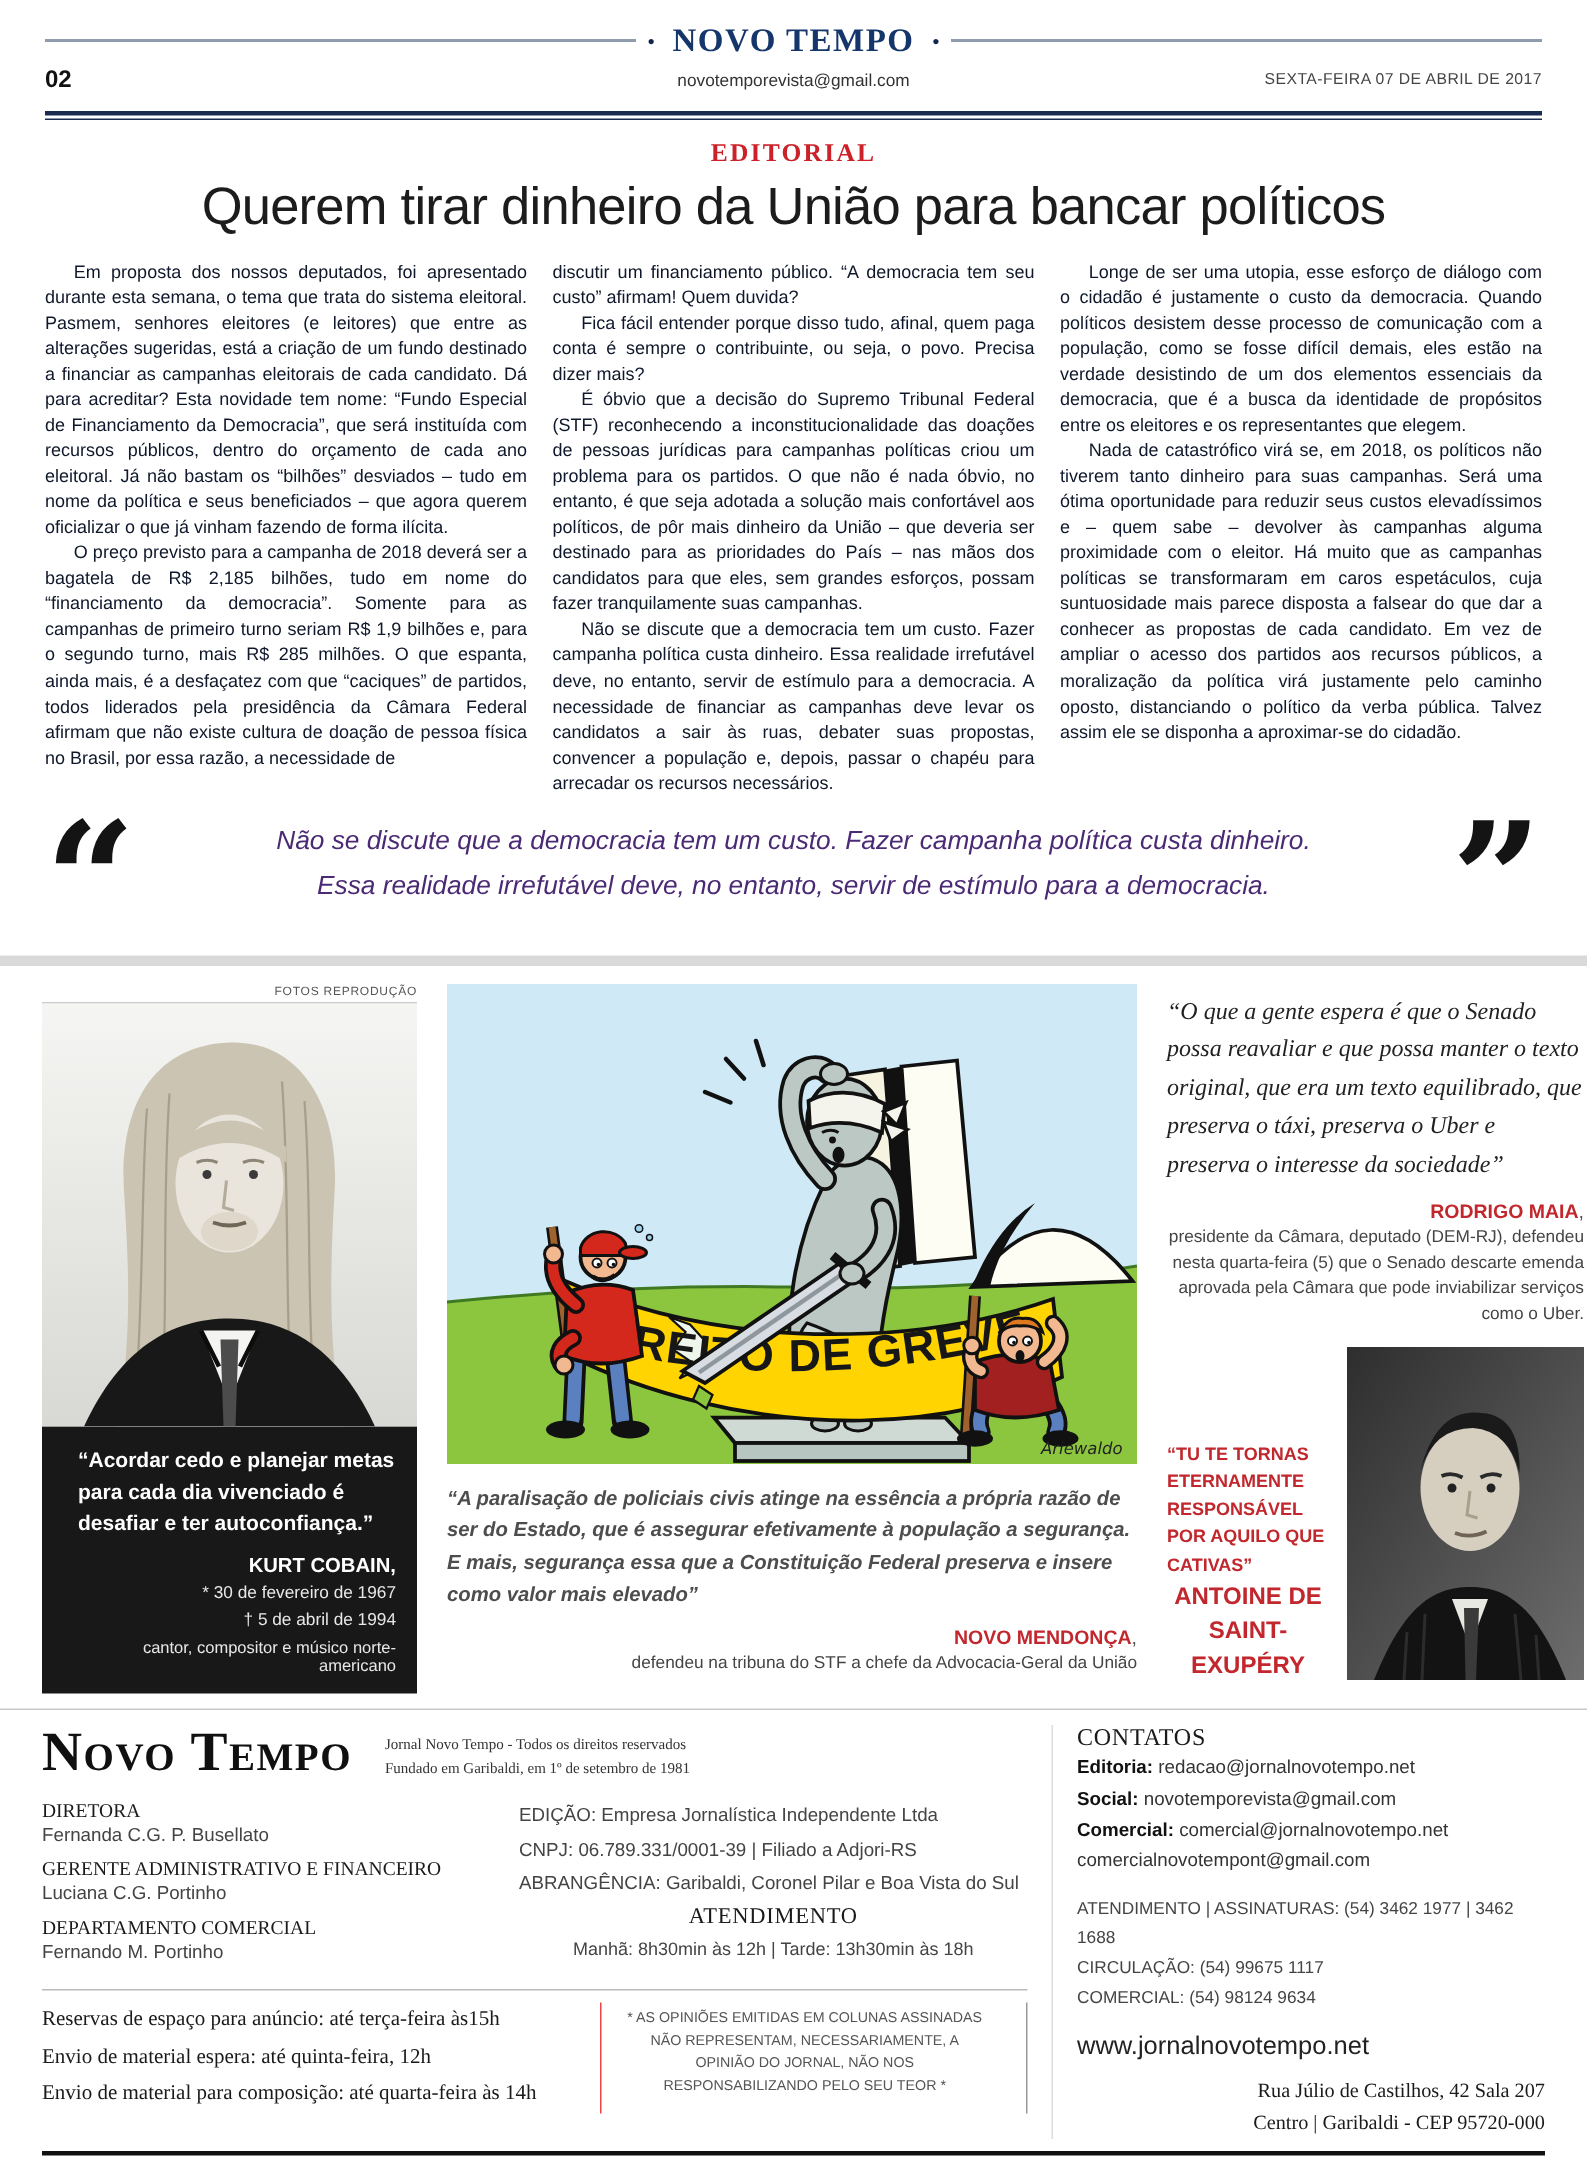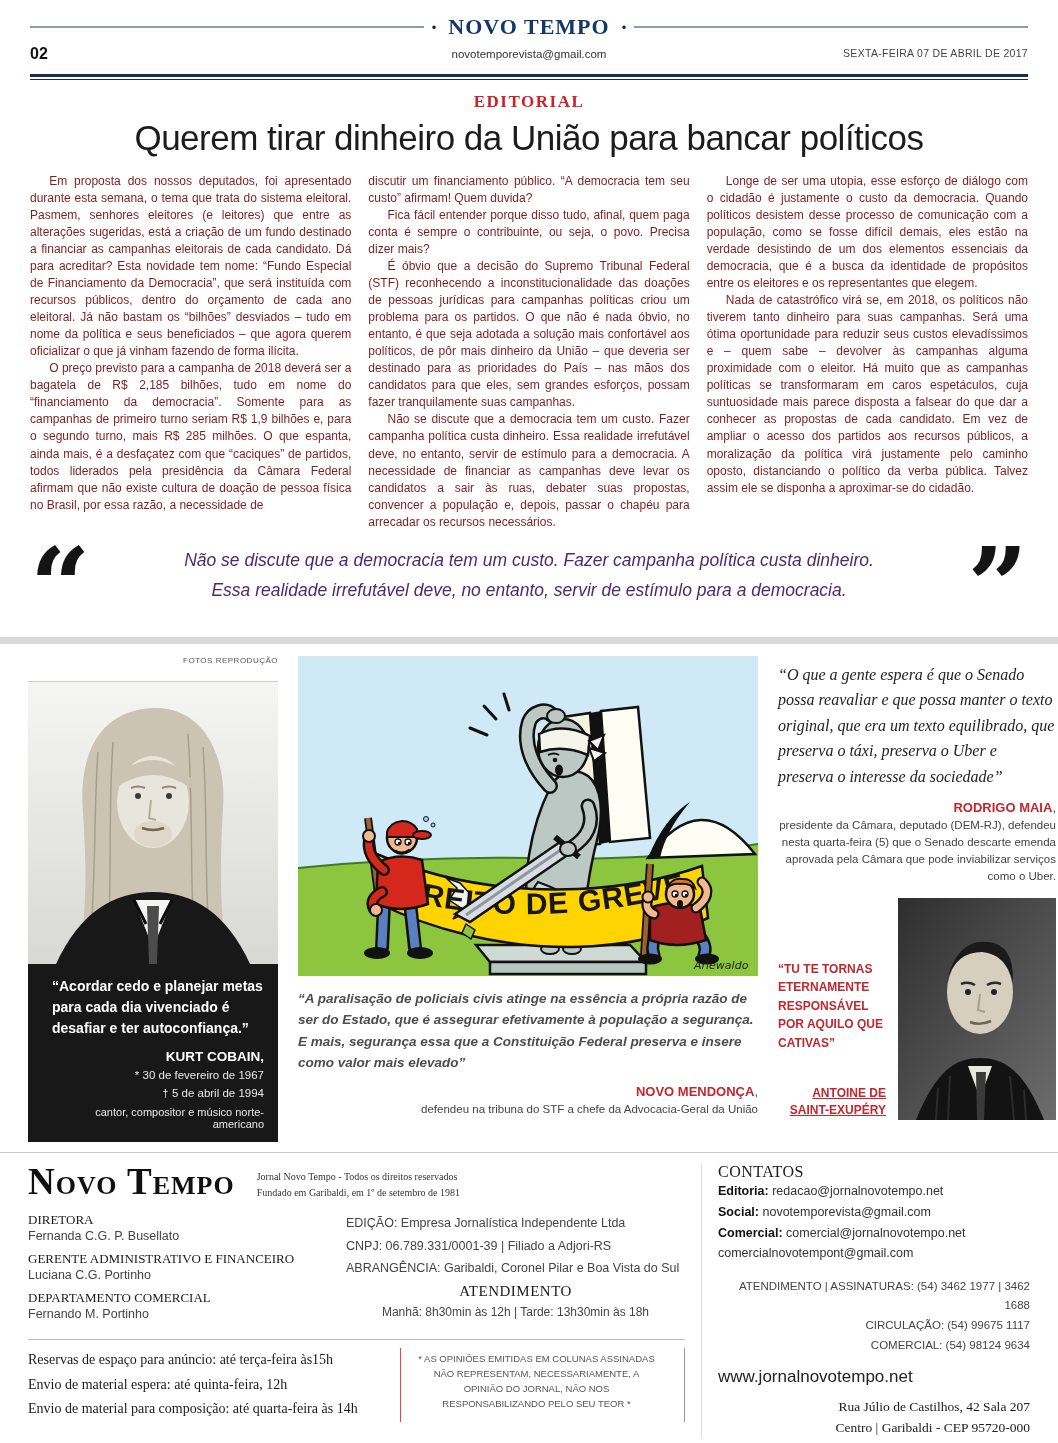--- a/index.html
+++ b/index.html
@@ -17,54 +17,54 @@
   .hdr-email { position:absolute; left:0; right:0; text-align:center; top:5px; font-size:11.5px; color:#333; }
   .hdr-date { position:absolute; right:0; top:4px; font-size:10.5px; color:#444; letter-spacing:0.3px; }
   .hdr-dbl-rule { margin-top:7px; border-top:3px solid #1c2c50; border-bottom:1.5px solid #1c2c50; height:6px; }
 
   
   .kicker { text-align:center; margin-top:12px; font-family:"Liberation Serif", serif; font-weight:bold; font-size:17px; color:#cc2129; letter-spacing:1.5px; }
   .title { text-align:center; margin-top:6px; font-size:35px; font-weight:400; color:#1c1c1c; letter-spacing:-0.5px; }
 
   
   .cols { display:flex; gap:17px; padding:0 30px; margin-top:15px; }
-  .col { flex:1; font-size:12px; line-height:1.42; color:#7f1d1d; text-align:justify; }
+  .col { flex:1; font-size:12px; line-height:1.42; color:#0f172a; text-align:justify; }
   .col p { text-indent:1.6em; }
   .col p.noindent { text-indent:0; }
 
   
   .pq { display:flex; padding:0 30px; margin-top:8px; height:96px; }
   .pq-mark { font-family:"DejaVu Serif", serif; font-weight:bold; font-size:105px; line-height:0.9; color:#141414; width:80px; flex:none; }
   .pq-mark.close { text-align:right; }
   .pq-text { flex:1; text-align:center; font-style:italic; font-size:17.5px; line-height:1.75; color:#4b2a75; padding-top:6px; }
 
   .band { height:7px; background:#d9d9d9; margin-top:2px; }
 
   
   .mid { display:grid; grid-template-columns:250px 460px 1fr; gap:20px; padding:0 28px; margin-top:12px; }
 
-  .fotos-credit { font-size:8px; color:#555; text-align:right; letter-spacing:0.5px; border-bottom:1px solid #ccc; padding-bottom:16px; }
+  .fotos-credit { font-size:8px; color:#555; text-align:right; letter-spacing:0.5px; border-bottom:1px solid #ccc; padding-bottom:3px; }
   .kurt-photo svg { display:block; width:250px; height:282px; }
   .kurt-box { background:#181818; color:#fff; padding:12px 14px 12px 24px; }
   .kurt-quote { font-weight:bold; font-size:14px; line-height:1.5; }
   .kurt-name { text-align:right; font-weight:bold; font-size:13.5px; margin-top:10px; }
   .kurt-dates { text-align:right; font-size:11.5px; color:#e8e8e8; line-height:1.6; margin-top:2px; }
   .kurt-role { text-align:right; font-size:11px; color:#e8e8e8; margin-top:4px; }
 
   .cartoon svg { display:block; width:460px; height:320px; }
   .cartoon-caption { margin-top:12px; font-style:italic; font-weight:bold; font-size:13.5px; line-height:1.6; color:#4d4d4d; }
   .red-name { text-align:right; font-weight:bold; font-size:13px; color:#c1272d; margin-top:10px; }
   .red-name .comma { color:#555; font-weight:normal; }
   .small-desc { text-align:right; font-size:11.5px; color:#444; line-height:1.5; margin-top:2px; }
 
   .maia-quote { font-family:"Liberation Serif", serif; font-style:italic; font-size:16px; line-height:1.6; color:#222; padding-top:6px; }
   .exupery { display:flex; gap:12px; margin-top:12px; }
   .exupery-left { width:108px; display:flex; flex-direction:column; }
   .exupery-quote { color:#c1272d; font-weight:bold; font-size:12px; line-height:1.55; margin-top:62px; }
-  .exupery-name { color:#c1272d; font-weight:bold; font-size:12px; line-height:1.45; text-align:right; margin-top:auto;text-decoration:underline; }
+  .exupery-name { color:#c1272d; font-weight:bold; font-size:16px; line-height:1.45; text-align:center; margin-top:auto; }
   .exupery-photo svg { display:block; width:158px; height:222px; }
 
   
   .foot-sep { border-top:1px solid #c9c9c9; margin-top:10px; }
   .footer { display:flex; padding:10px 28px 0 28px; }
   .f-left { flex:1; padding-right:16px; }
   .f-right { width:348px; border-left:1px solid #ddd; padding-left:16px; }
 
   .mast-row { display:flex; align-items:flex-start; }
   .foot-masthead { font-family:"Liberation Serif", serif; font-weight:bold; font-variant:small-caps; font-size:37px; line-height:1; color:#101010; letter-spacing:1px; }
@@ -76,21 +76,21 @@
   .staff-name { font-size:12.5px; color:#444; margin-bottom:8px; margin-top:1px; }
   .edition-col { flex:1; }
   .edition-col .line { font-size:12.5px; color:#444; line-height:1.8; }
   .atendimento-title { font-family:"Liberation Serif", serif; font-size:15px; color:#1a1a1a; text-align:center; margin-top:3px; letter-spacing:0.5px; }
   .atendimento-hours { font-size:12px; color:#444; text-align:center; margin-top:5px; }
 
   .contatos-title { font-family:"Liberation Serif", serif; font-size:16px; color:#1a1a1a; letter-spacing:0.5px; }
   .contact-line { font-size:12.5px; color:#333; line-height:1.65; }
   .contact-line b { color:#111; }
   .phones { margin-top:13px; }
-  .phone-line { font-size:11.5px; color:#444; line-height:1.7;text-align:right; }
+  .phone-line { font-size:11.5px; color:#444; line-height:1.7; }
   .website { font-size:17px; color:#222; margin-top:12px; }
   .address { font-family:"Liberation Serif", serif; font-size:13.5px; color:#1a1a1a; line-height:1.55; margin-top:10px; text-align:right; }
 
   .bottom-row { display:flex; border-top:1px solid #bbb; margin-top:10px; padding-top:8px; }
   .deadlines { width:372px; font-family:"Liberation Serif", serif; font-size:14px; color:#1a1a1a; line-height:1.75; }
   .disclaimer { width:285px; border-left:1px solid #ef4444; border-right:1px solid #999; padding:4px 26px 0 14px; font-size:9.5px; color:#555; text-align:center; line-height:1.55; }
   .black-rule { height:3px; background:#111; margin:8px 28px 0 28px; }
 </style>
 </head>
 <body>

